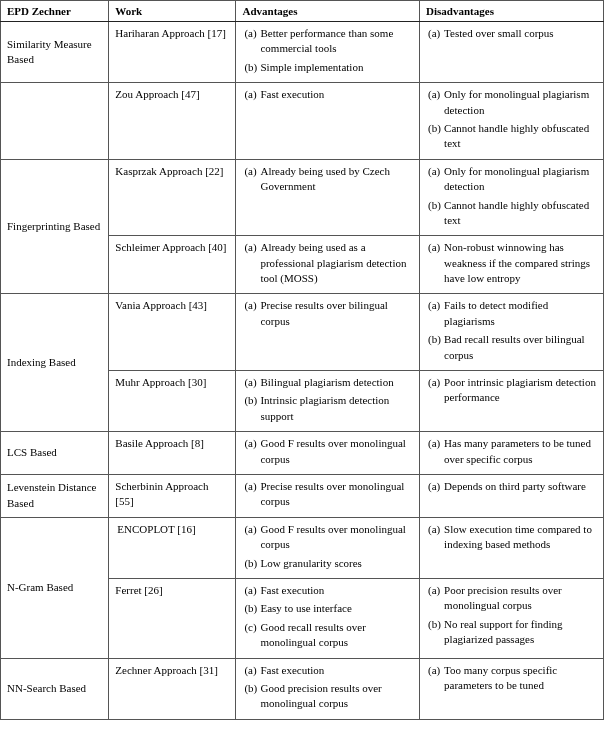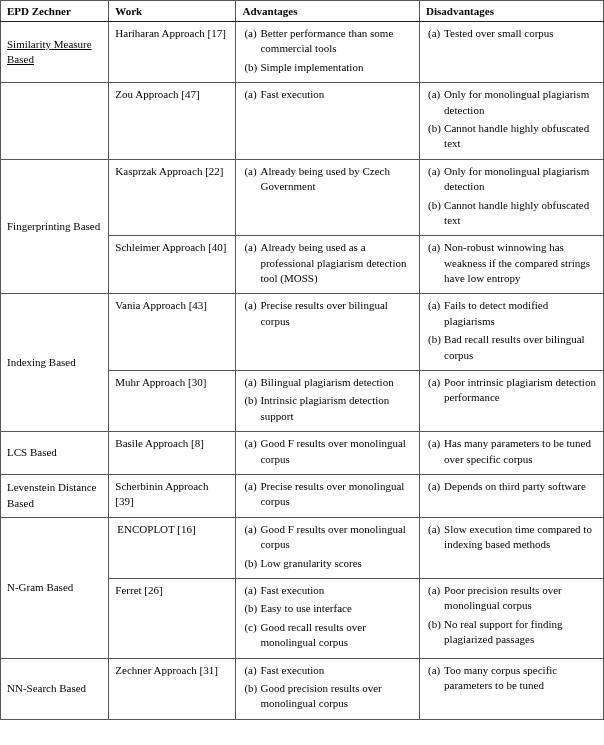--- a/index.html
+++ b/index.html
@@ -68,21 +68,21 @@
   <thead>
     <tr>
       <th class="epd-cell">EPD Zechner</th>
       <th class="work-cell">Work</th>
       <th class="adv-cell">Advantages</th>
       <th class="dis-cell">Disadvantages</th>
     </tr>
   </thead>
   <tbody id="table-body">
   <tr>
-        <td class="epd-cell" style="vertical-align: middle; text-decoration: underline;">Similarity Measure Based</td>
+        <td class="epd-cell" style="vertical-align: middle;">Similarity Measure Based</td>
         <td class="work-cell">Hariharan Approach [17]</td>
         <td class="adv-cell">
           <ol class="alpha-list">
             <li>
               <span class="lbl">(a)</span>
               <span class="list-item-label">Better performance than some commercial tools</span>
             </li>
             <li>
               <span class="lbl">(b)</span>
               <span class="list-item-label">Simple implementation</span>
@@ -227,21 +227,21 @@
           <ol class="alpha-list">
             <li>
               <span class="lbl">(a)</span>
               <span class="list-item-label">Has many parameters to be tuned over specific corpus</span>
             </li>
           </ol>
         </td>
       </tr>
       <tr style="border-top: 1.5px solid rgb(34, 34, 34);">
         <td class="epd-cell" style="vertical-align: middle; border-top: 1.5px solid rgb(34, 34, 34);">Levenstein Distance Based</td>
-        <td class="work-cell" style="border-top: 1.5px solid rgb(34, 34, 34);">Scherbinin Approach [39]</td>
+        <td class="work-cell" style="border-top: 1.5px solid rgb(34, 34, 34);">Scherbinin Approach [55]</td>
         <td class="adv-cell" style="border-top: 1.5px solid rgb(34, 34, 34);">
           <ol class="alpha-list">
             <li>
               <span class="lbl">(a)</span>
               <span class="list-item-label">Precise results over monolingual corpus</span>
             </li>
           </ol>
         </td>
         <td class="dis-cell" style="border-top: 1.5px solid rgb(34, 34, 34);">
           <ol class="alpha-list">

